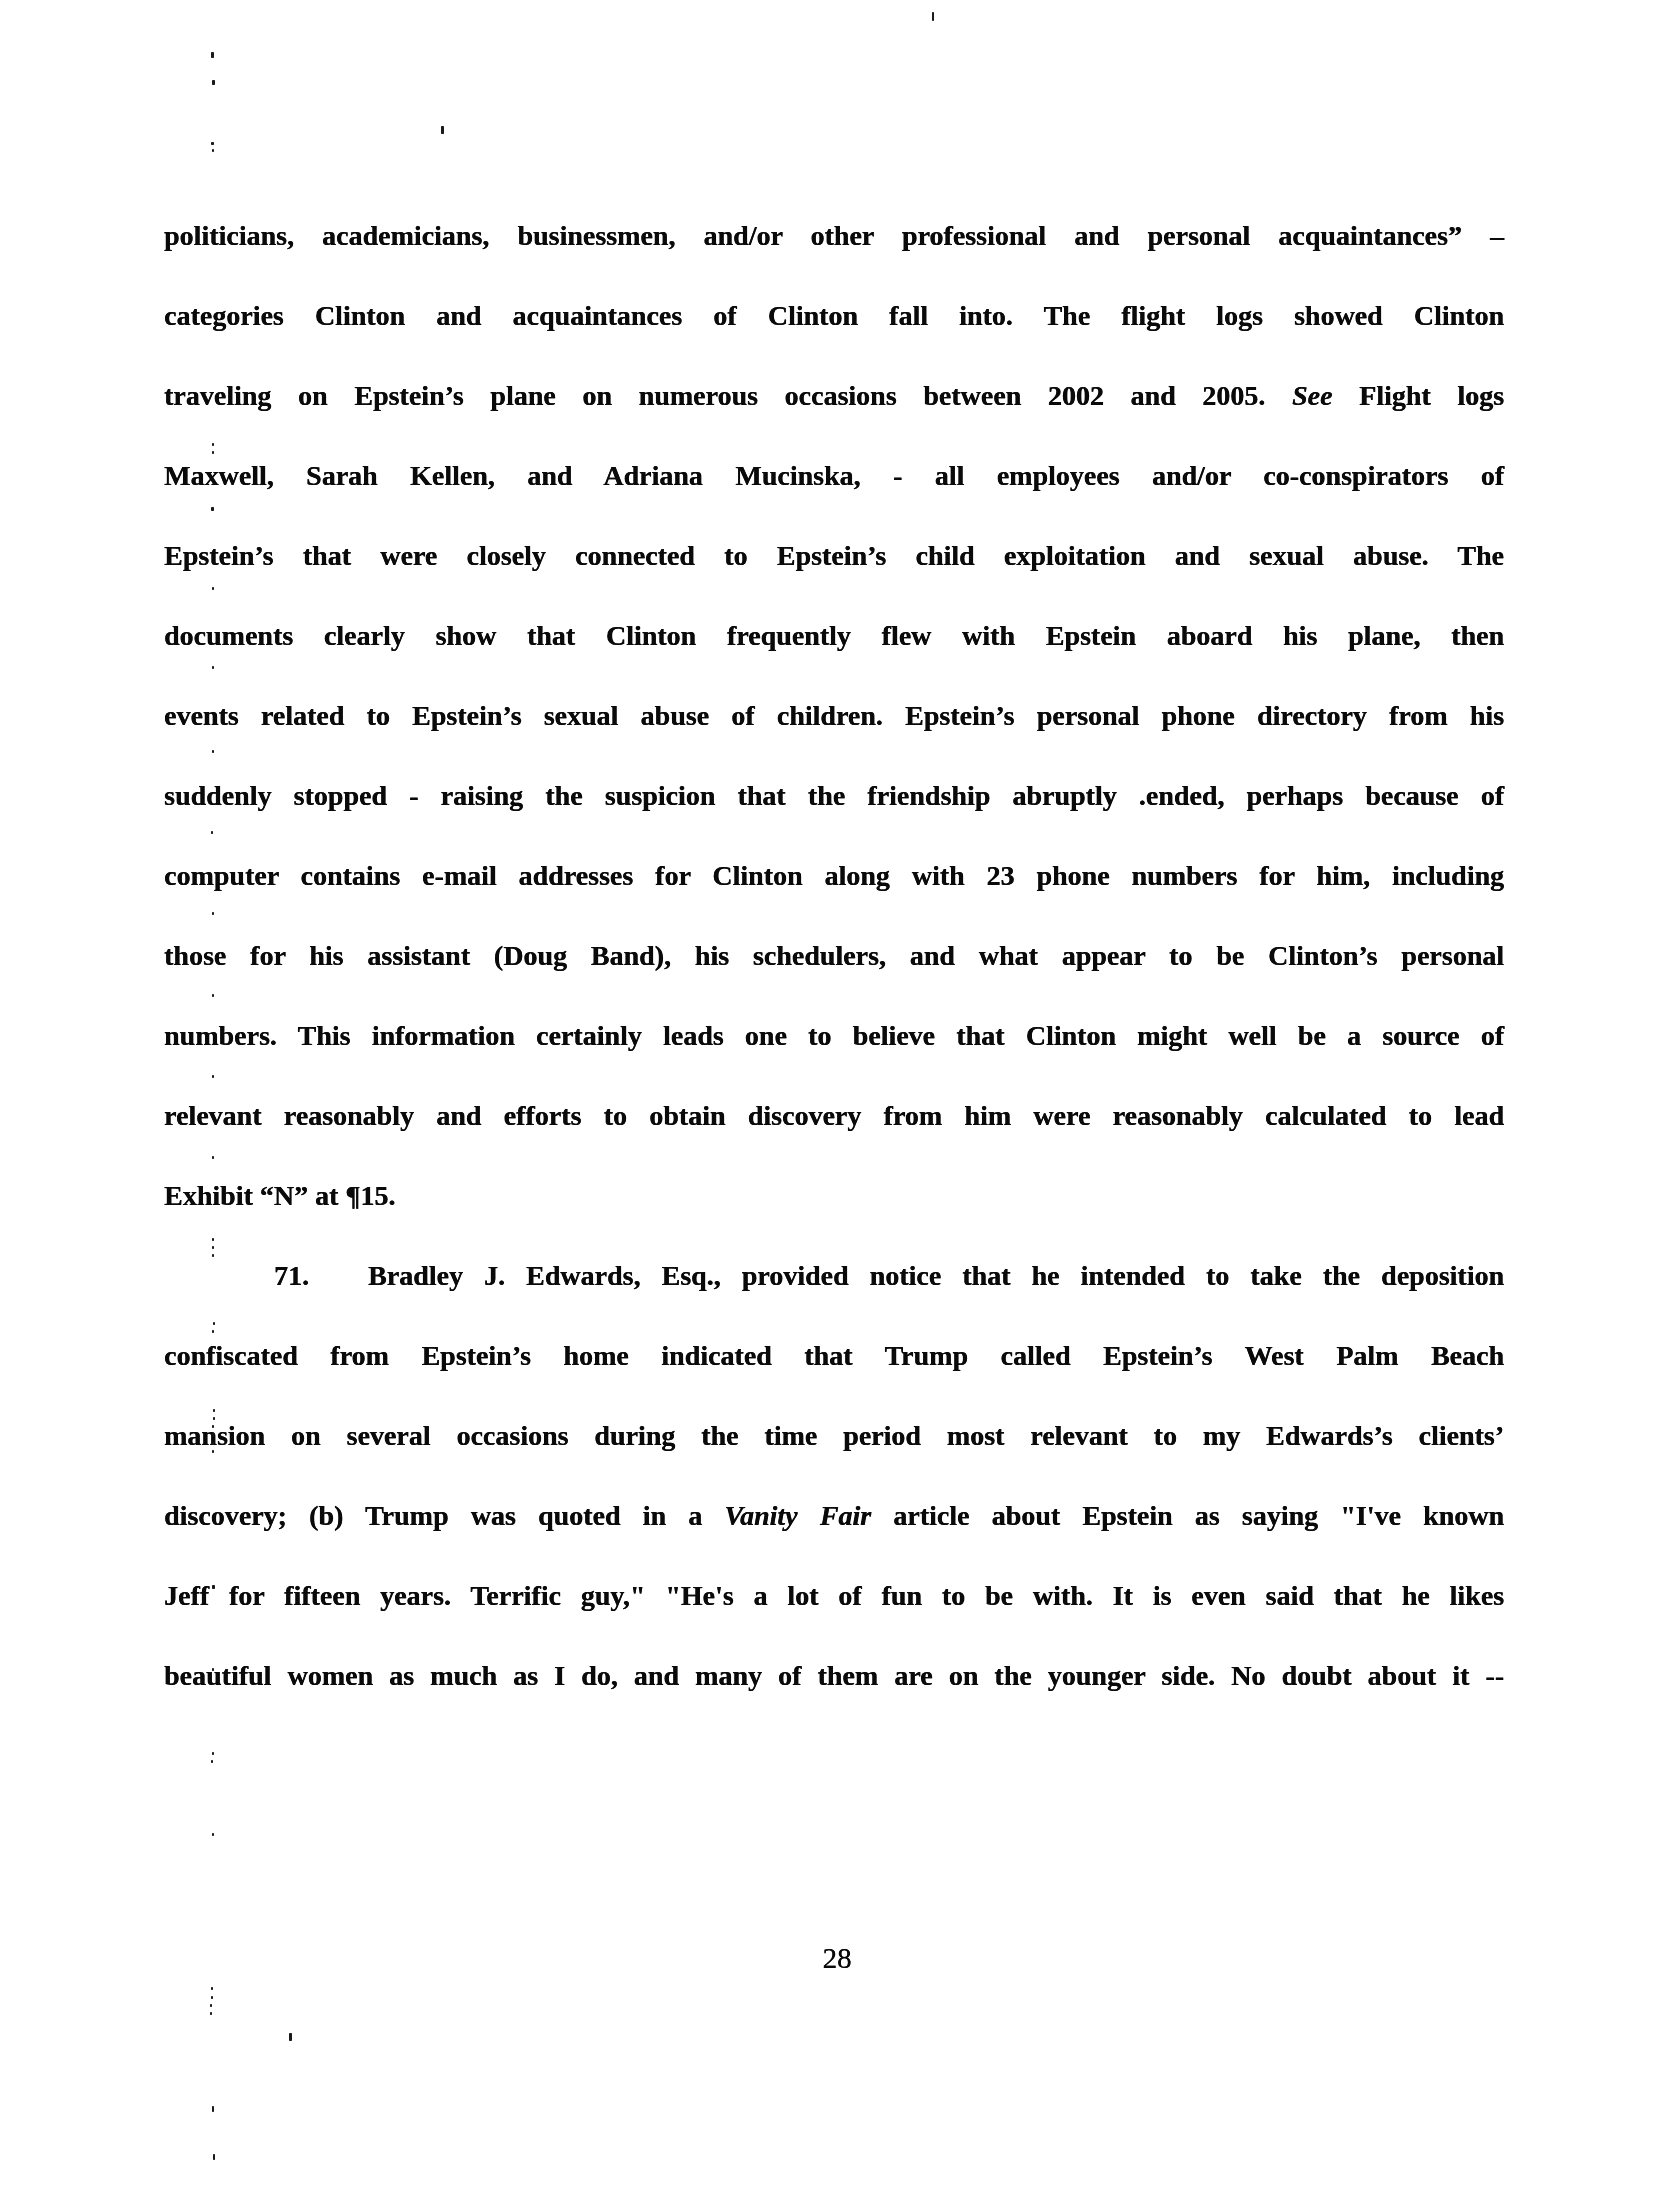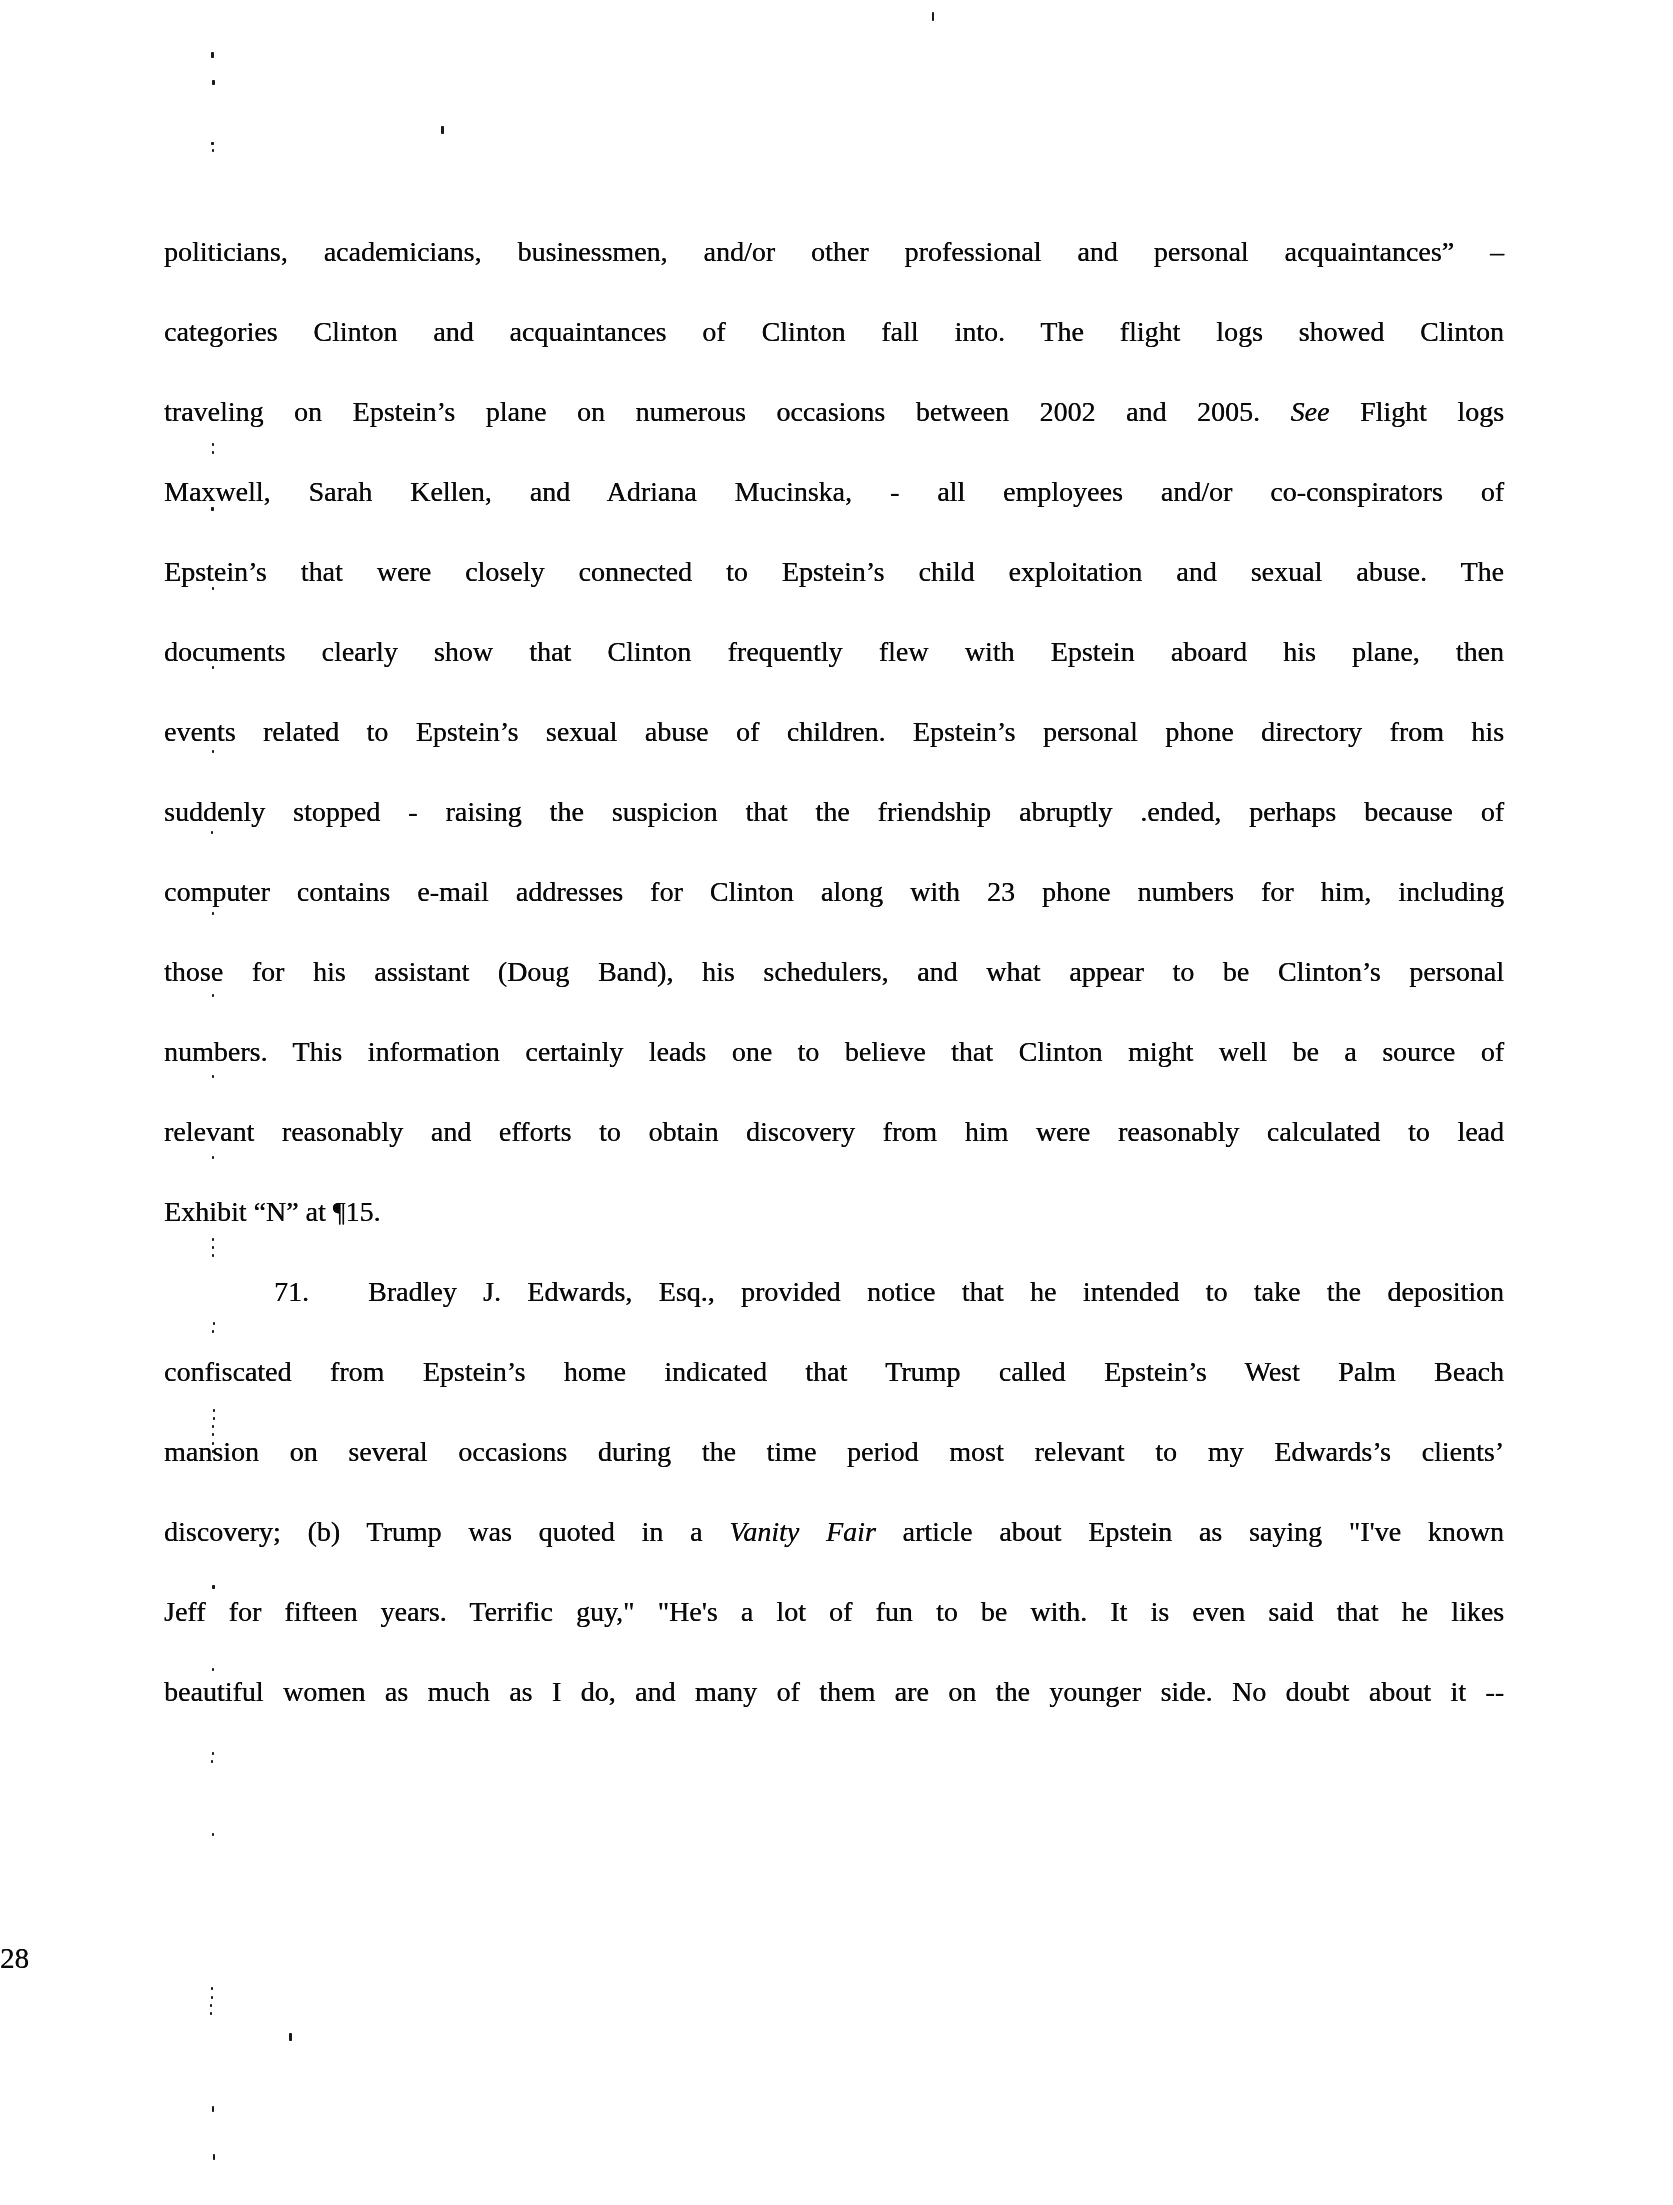--- a/index.html
+++ b/index.html
@@ -12,22 +12,23 @@
     width: 1674px;
     height: 2205px;
     background: #ffffff;
     overflow: hidden;
     font-family: "Liberation Serif", "DejaVu Serif", serif;
     color: #0a0a0a;
   }
   .text-block {
     position: absolute;
     left: 164px;
-    top: 212px;
+    top: 196px;
     width: 1340px;
+    font-weight: bold;
   }
   .line {
     font-size: 28px;
     line-height: 80px;
     height: 80px;
     text-align: justify;
     text-align-last: justify;
     white-space: nowrap; 
     white-space: normal;
     text-shadow: 0.3px 0 0 currentColor; 
@@ -38,20 +39,21 @@
   .line.indent {
     text-indent: 110px;
   }
   .italic { font-style: italic; }
   .tabgap { display: inline-block; width: 59px; }
   .page-number {
     position: absolute;
     left: 0;
     top: 1938px;
     width: 1674px;
+    text-align: center;
     font-size: 29px;
     line-height: 41px;
     text-shadow: 0.3px 0 0 currentColor;
   }
   .speck {
     position: absolute;
     background: #1a1a1a;
     border-radius: 0.7px;
   }
 </style>

